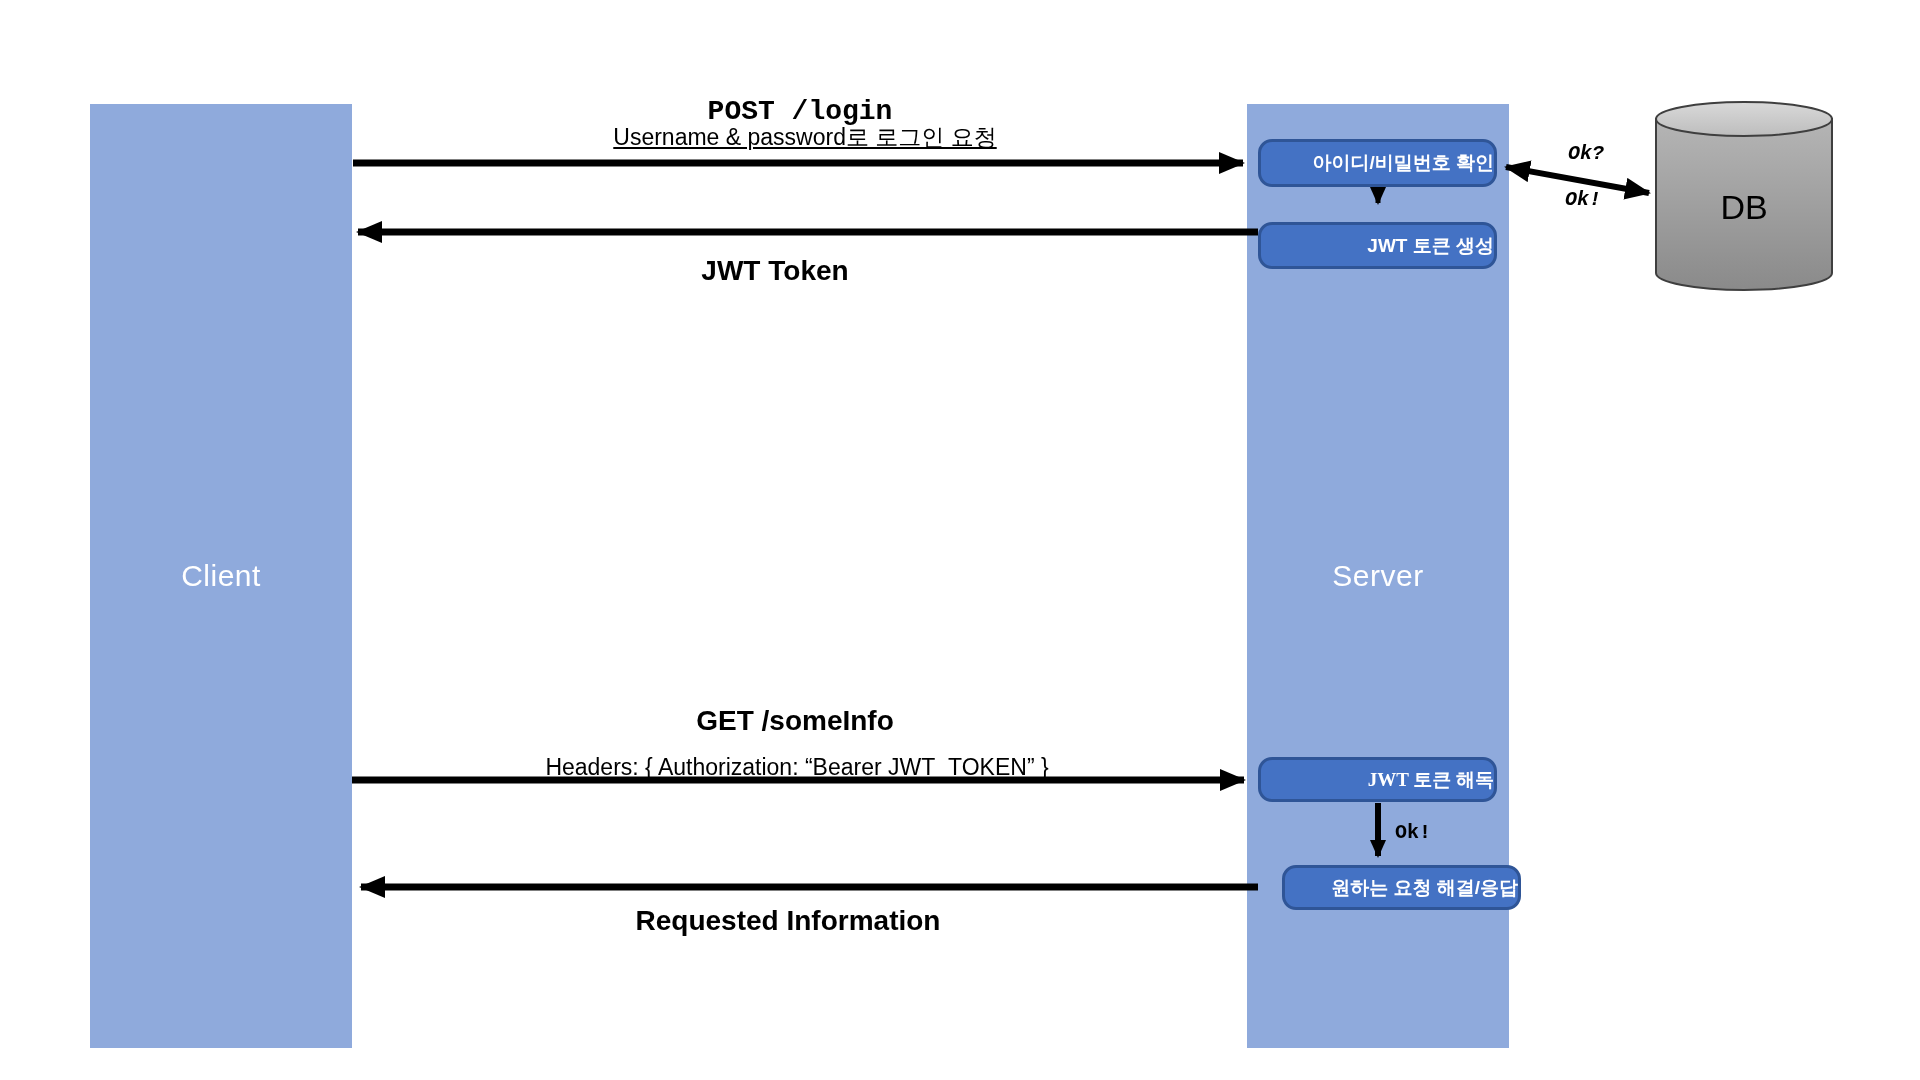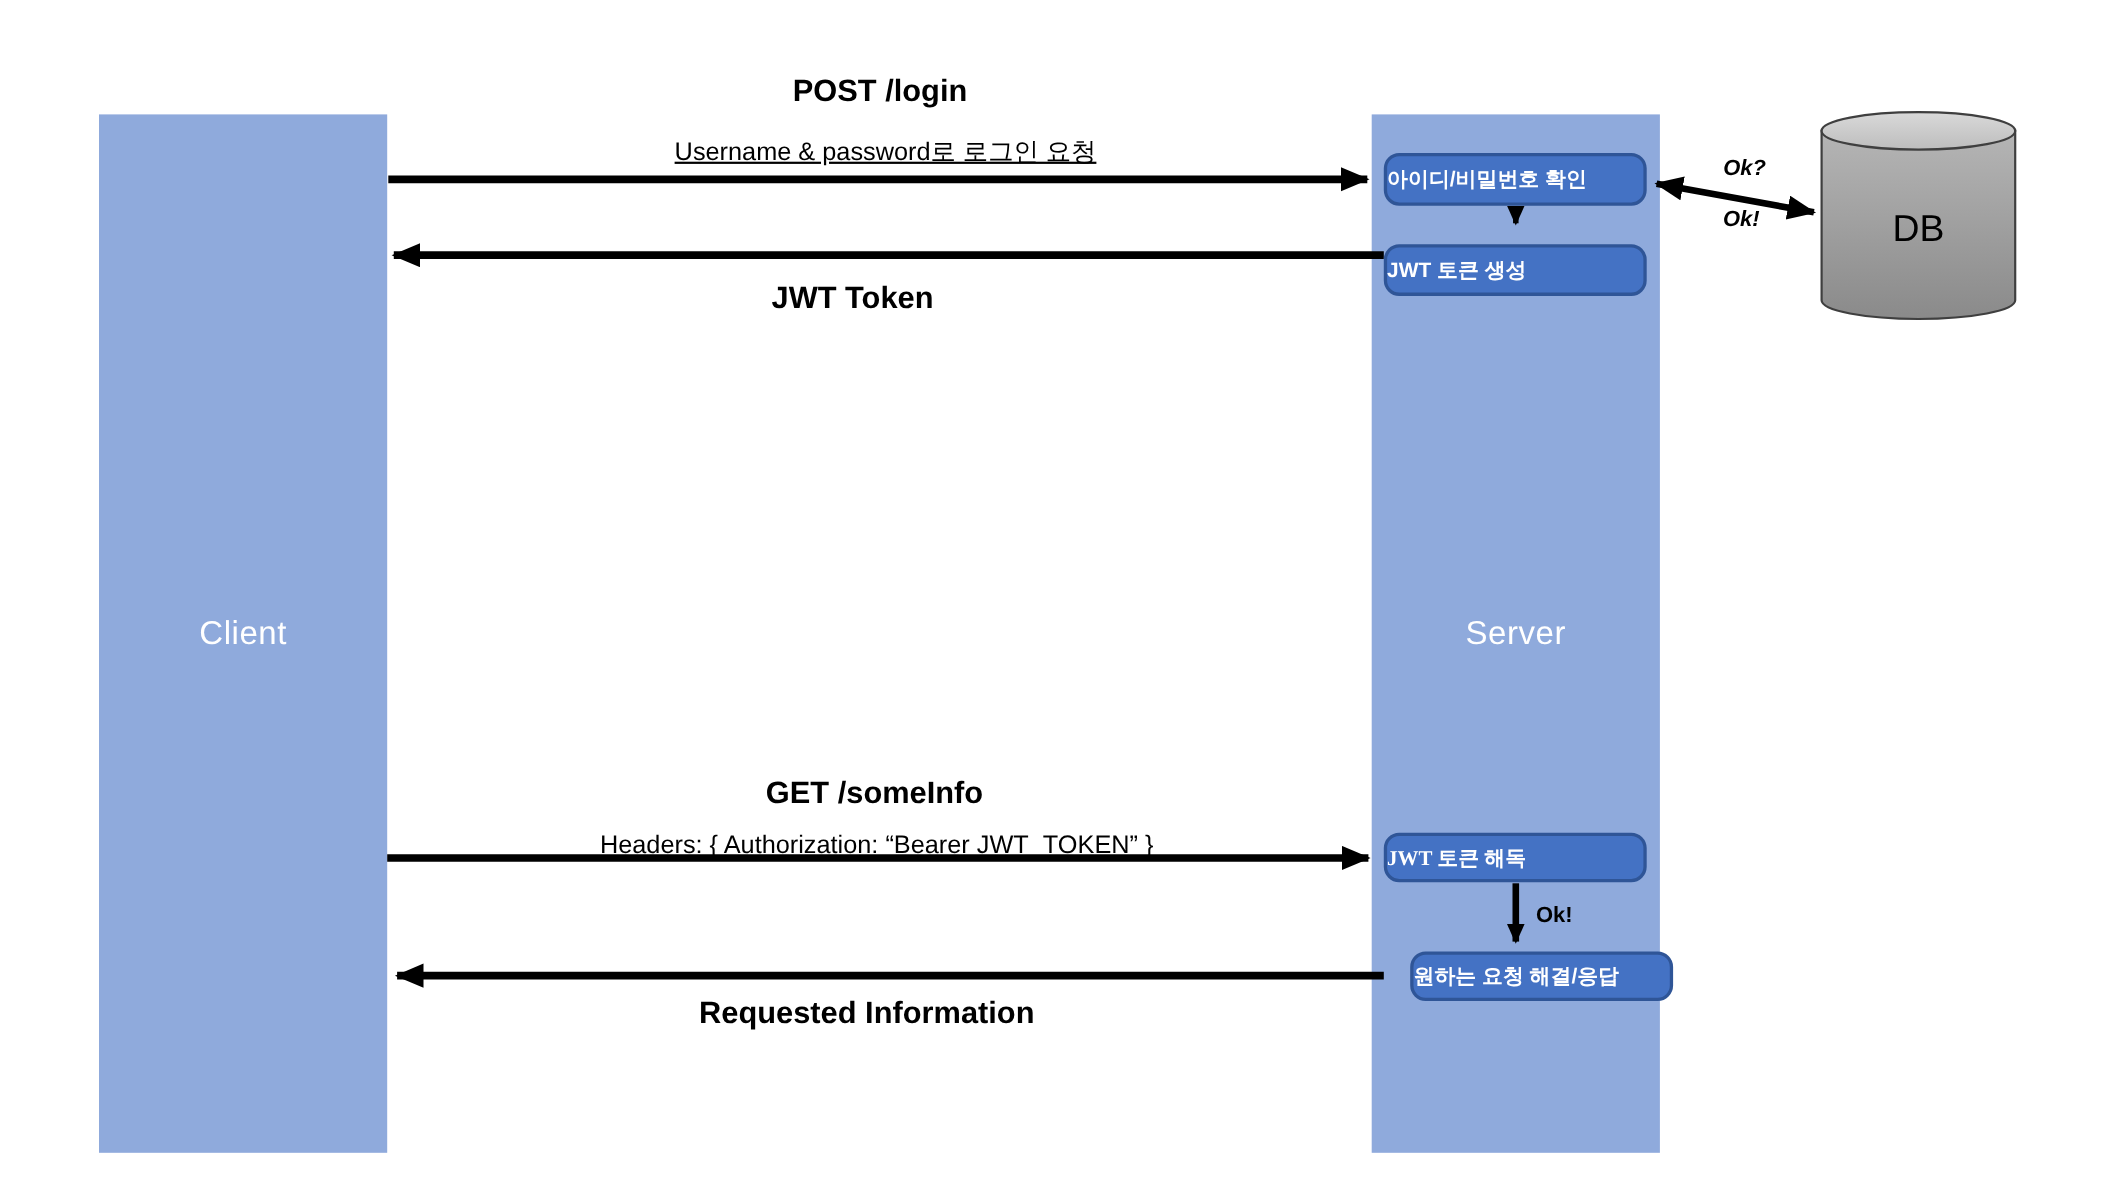--- a/index.html
+++ b/index.html
@@ -8,37 +8,37 @@
     font-family:"Liberation Sans", sans-serif;
   }
   
   .lane{position:absolute;top:68px;height:944px;width:262px;background:#8FAADC;
         display:flex;align-items:center;justify-content:center;margin-top:36px;}
   #client-lane{left:90px;}
   #server-lane{left:1247px;}
   .lane-label{color:#ffffff;font-size:30px;letter-spacing:.5px;}
   
   .step{position:absolute;left:1258px;width:239px;background:#4472C4;border:3px solid #2F5597;
-        border-radius:14px;box-sizing:border-box;display:flex;align-items:center;justify-content:flex-start;
+        border-radius:14px;box-sizing:border-box;display:flex;align-items:center;justify-content:flex-end;
         color:#ffffff;font-size:19px;font-weight:bold;white-space:nowrap;}
   #step-verify {top:139px;height:48px;}
   #step-create {top:210px;height:47px;margin-top:12px;}
   #step-decode {top:757px;height:45px;font-family:Liberation Serif, serif;}
   #step-resolve{top:865px;height:45px;margin-left:24px;}
   
   .msg-title{position:absolute;transform:translateX(-50%);font-size:28px;font-weight:bold;color:#000;white-space:nowrap;}
   .msg-sub{position:absolute;transform:translateX(-50%);font-size:23px;color:#000;white-space:nowrap;}
-  #post-title{left:800px;top:67px;}
+  #post-title{left:800px;top:96px;font-family:Liberation Mono, monospace;}
   #post-sub{left:805px;top:122px;text-decoration:underline;}
   #jwt-title{left:775px;top:255px;}
   #get-title{left:795px;top:705px;}
   #get-sub{left:797px;top:754px;}
   #req-title{left:788px;top:905px;}
   
-  .ok{position:absolute;transform:translateX(-50%);font-size:20px;font-weight:bold;color:#000;white-space:nowrap;}
+  .ok{position:absolute;transform:translateX(-50%);font-size:20px;font-weight:bold;color:#000;white-space:nowrap;font-family:Liberation Mono, monospace;}
   .ok.it{font-style:italic;}
   #ok-ask{left:1586px;top:142px;}
   #ok-answer{left:1583px;top:188px;}
   #ok-decode{left:1413px;top:821px;}
   
   #overlay{position:absolute;left:0;top:0;width:1920px;height:1080px;}
   .arrow{stroke:#000000;fill:none;}
   #db-label-text{font-family:"Liberation Sans", sans-serif;font-size:34px;fill:#000;}
 </style>
 </head>

